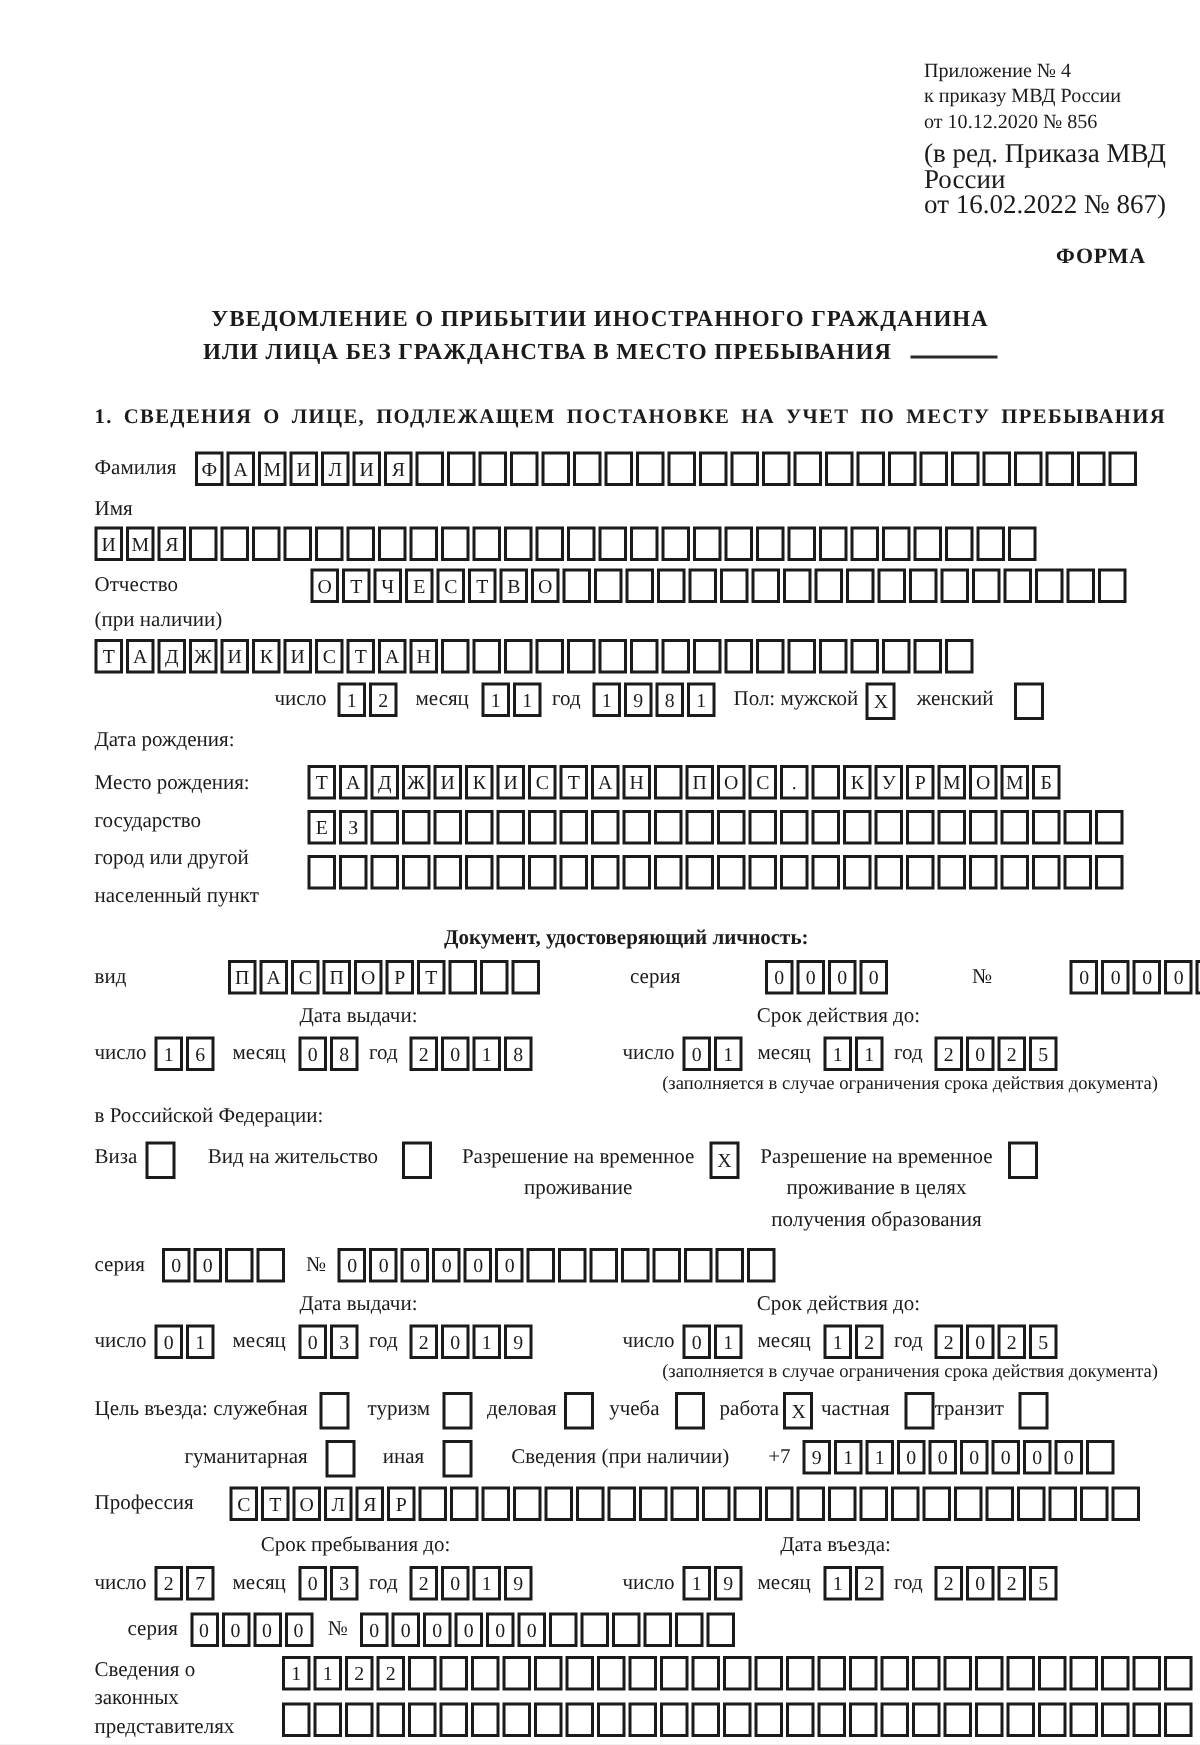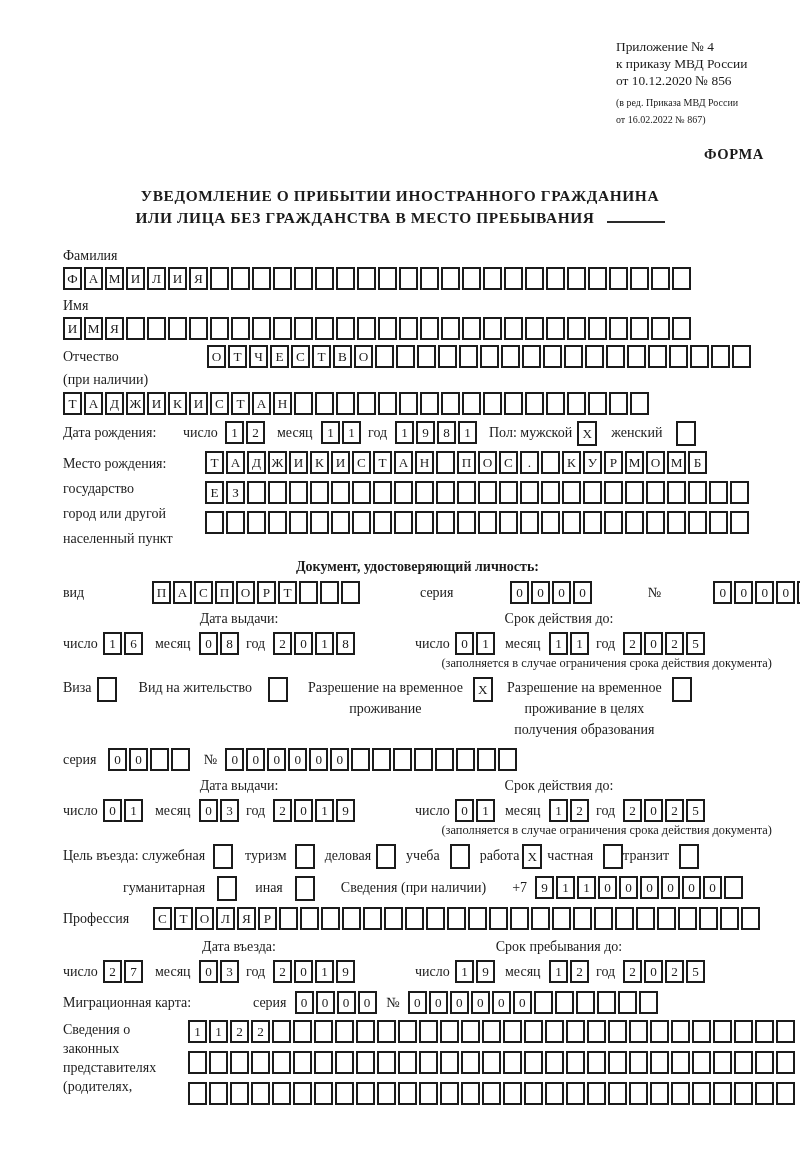--- a/index.html
+++ b/index.html
@@ -2,21 +2,21 @@
 <html><head>
 <meta charset="utf-8">
 <style>
   html,body{margin:0;padding:0;background:#e8e8e8;}
   .page{
     width:800px;height:1163px;background:#ffffff;overflow:hidden;
     font-family:"Liberation Serif","DejaVu Serif",serif;color:#1b1b1b;font-size:14px;
     margin:0 auto;position:relative;
   }
   .apphead{margin:38px 0 0 616px;font-size:13.4px;line-height:17px;}
-  .apphead .sm{font-size:10px;}
+  .apphead .sm{font-size:18px;}
   .apphead .gap{margin-top:5px;}
   .forma{margin-top:18px;padding-right:36px;text-align:right;font-weight:bold;font-size:14.6px;letter-spacing:.6px;}
   .title{margin-top:22px;text-align:center;font-weight:bold;font-size:15.4px;line-height:22px;letter-spacing:.6px;}
   .uline{display:inline-block;width:58px;border-bottom:2.4px solid #2a2a2a;margin-left:12px;vertical-align:baseline;}
   .sect{margin:24px 8px 0 63px;font-weight:bold;font-size:13.8px;letter-spacing:.9px;word-spacing:3px;}
   .formbody{margin:15px 28px 0 63px;}
   .frow{display:flex;align-items:flex-start;}
   .frow.center{justify-content:center;}
   .frow.right{justify-content:flex-end;}
   .lbl{flex:0 0 auto;}
@@ -49,23 +49,24 @@
     <div class="sm">от 16.02.2022 № 867)</div>
   </div>
 
   <div class="forma">ФОРМА</div>
 
   <div class="title">
     <div>УВЕДОМЛЕНИЕ О ПРИБЫТИИ ИНОСТРАННОГО ГРАЖДАНИНА</div>
     <div><span>ИЛИ ЛИЦА БЕЗ ГРАЖДАНСТВА В МЕСТО ПРЕБЫВАНИЯ</span><span class="uline"></span></div>
   </div>
 
+  <div class="sect">1. СВЕДЕНИЯ О ЛИЦЕ, ПОДЛЕЖАЩЕМ ПОСТАНОВКЕ НА УЧЕТ ПО МЕСТУ ПРЕБЫВАНИЯ</div>
 
   <div class="formbody">
-      <div class="frow" style="margin-top: 0px; flex-direction: column;">
+      <div class="frow" style="margin-top: 0px;">
         <div class="lbl" style="width: 67px;">
           <div>Фамилия</div>
         </div>
         <div class="boxes">
           <span class="cell">Ф</span>
           <span class="cell">А</span>
           <span class="cell">М</span>
           <span class="cell">И</span>
           <span class="cell">Л</span>
           <span class="cell">И</span>
@@ -192,21 +193,21 @@
           <span class="cell"></span>
           <span class="cell"></span>
           <span class="cell"></span>
           <span class="cell"></span>
           <span class="cell"></span>
           <span class="cell"></span>
           <span class="cell"></span>
         </div>
       </div>
       <div class="frow" style="margin-top: 6px;">
-        <div class="lbl" style="width: 112px;">
+        <div class="lbl" style="width: 112px; margin-top: 27px;">
           <div>Дата рождения:</div>
         </div>
         <div class="lbl" style="width: 42px; margin-left: 8px;">
           <div>число</div>
         </div>
         <div class="boxes">
           <span class="cell">1</span>
           <span class="cell">2</span>
         </div>
         <div class="lbl" style="width: 44px; margin-left: 10px;">
@@ -427,20 +428,25 @@
           <span class="cell">0</span>
           <span class="cell">2</span>
           <span class="cell">5</span>
         </div>
       </div>
       <div class="frow right" style="margin-top: 0px;">
         <div class="lbl small">
           <div>(заполняется в случае ограничения срока действия документа)</div>
         </div>
       </div>
+      <div class="frow" style="margin-top: 2px;">
+        <div class="lbl">
+          <div>в Российской Федерации:</div>
+        </div>
+      </div>
       <div class="frow" style="margin-top: 5px;">
         <div class="lbl opt">
           <div>Виза</div>
         </div>
         <span class="cell check" style="margin-left: 5px;"></span>
         <div class="lbl opt" style="margin-left: 22px;">
           <div>Вид на жительство</div>
         </div>
         <span class="cell check" style="margin-left: 16px;"></span>
         <div class="lbl c opt" style="margin-left: 20px;">
@@ -634,25 +640,25 @@
           <span class="cell"></span>
           <span class="cell"></span>
           <span class="cell"></span>
           <span class="cell"></span>
           <span class="cell"></span>
           <span class="cell"></span>
           <span class="cell"></span>
         </div>
       </div>
       <div class="frow" style="margin-top: 5px;">
+        <div class="lbl c" style="width: 288px; margin-left: 30px;">
+          <div>Срок пребывания до:</div>
+        </div>
         <div class="lbl c" style="width: 292px; margin-left: 30px;">
           <div>Дата въезда:</div>
-        </div>
-        <div class="lbl c" style="width: 288px; margin-left: 30px;">
-          <div>Срок пребывания до:</div>
         </div>
       </div>
       <div class="frow" style="margin-top: 2px;">
         <div class="lbl" style="width: 40px;">
           <div>число</div>
         </div>
         <div class="boxes">
           <span class="cell">2</span>
           <span class="cell">7</span>
         </div>
@@ -690,23 +696,20 @@
           <div>год</div>
         </div>
         <div class="boxes">
           <span class="cell">2</span>
           <span class="cell">0</span>
           <span class="cell">2</span>
           <span class="cell">5</span>
         </div>
       </div>
       <div class="frow" style="margin-top: 8px;">
-        <div class="lbl" style="width: 168px;">
-          <div>Миграционная карта:</div>
-        </div>
         <div class="lbl" style="margin-left: 22px;">
           <div>серия</div>
         </div>
         <div class="boxes" style="margin-left: 8px;">
           <span class="cell">0</span>
           <span class="cell">0</span>
           <span class="cell">0</span>
           <span class="cell">0</span>
         </div>
         <div class="lbl" style="margin-left: 8px;">

